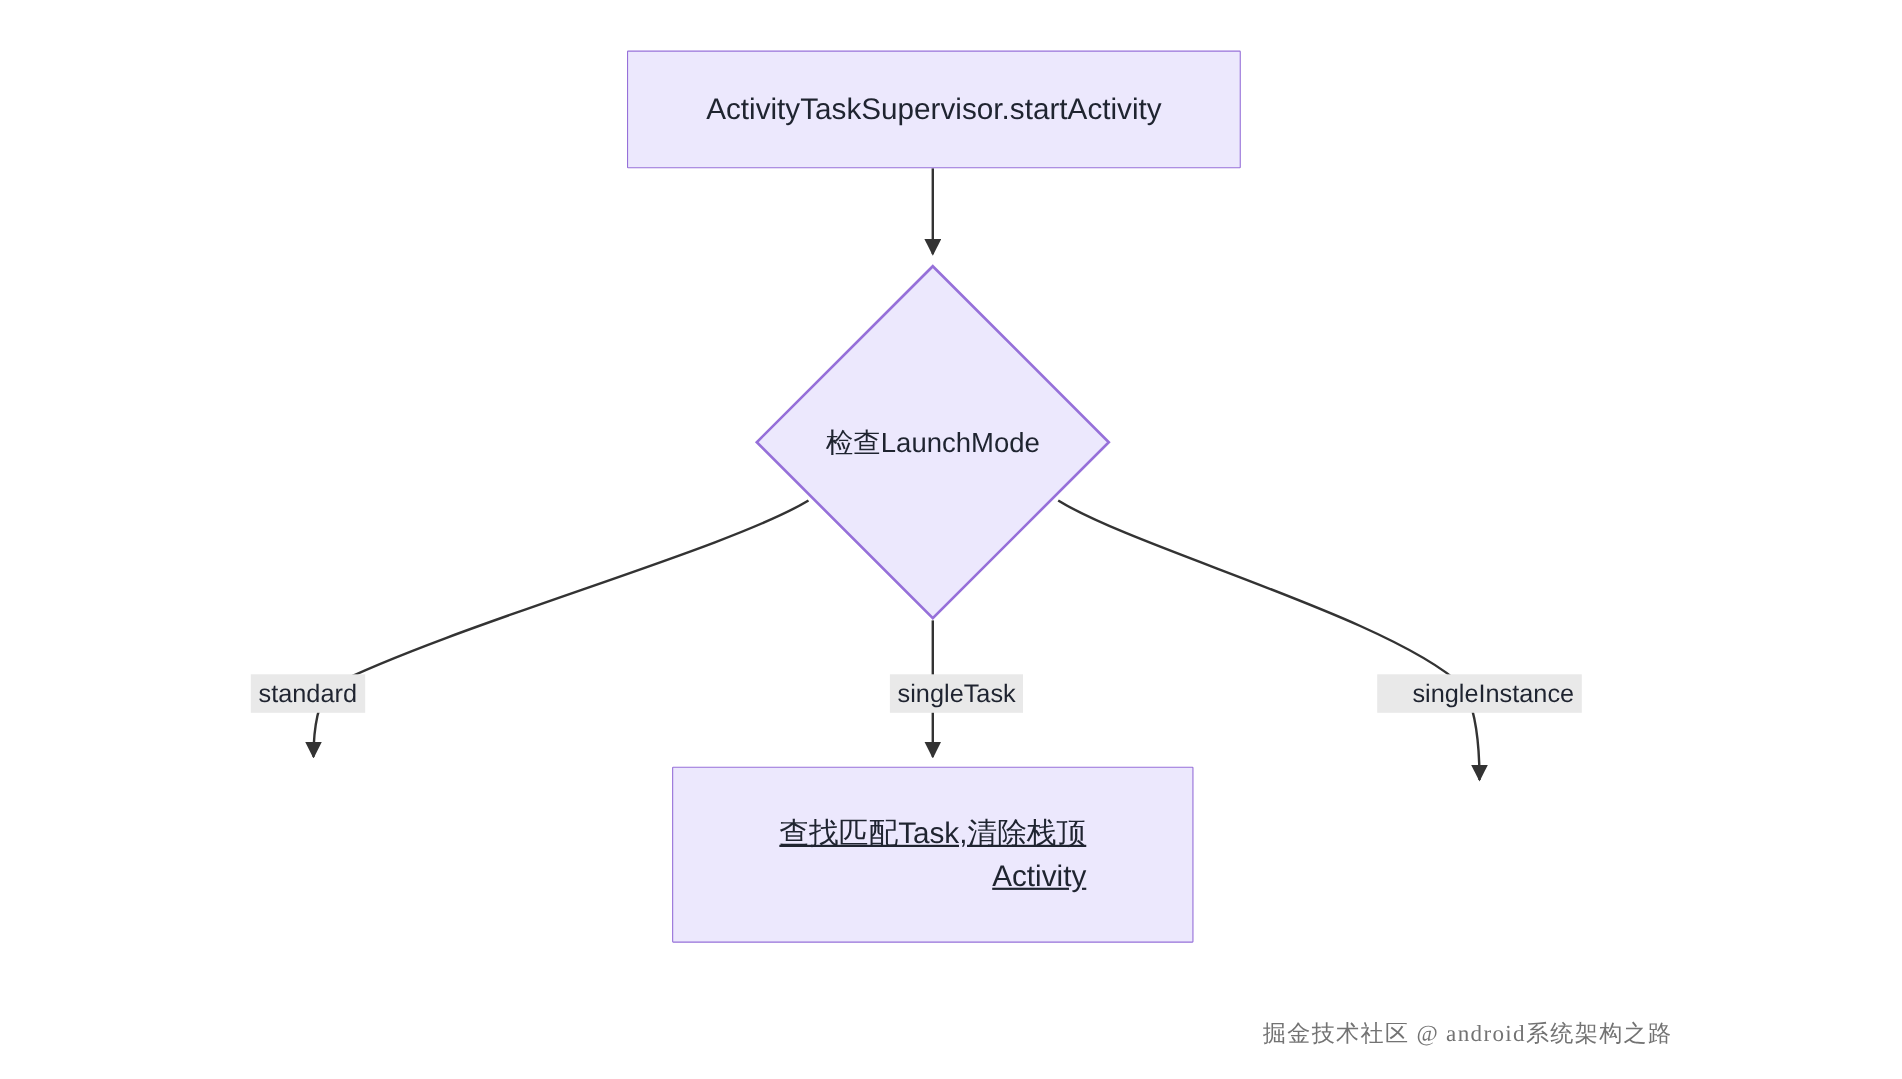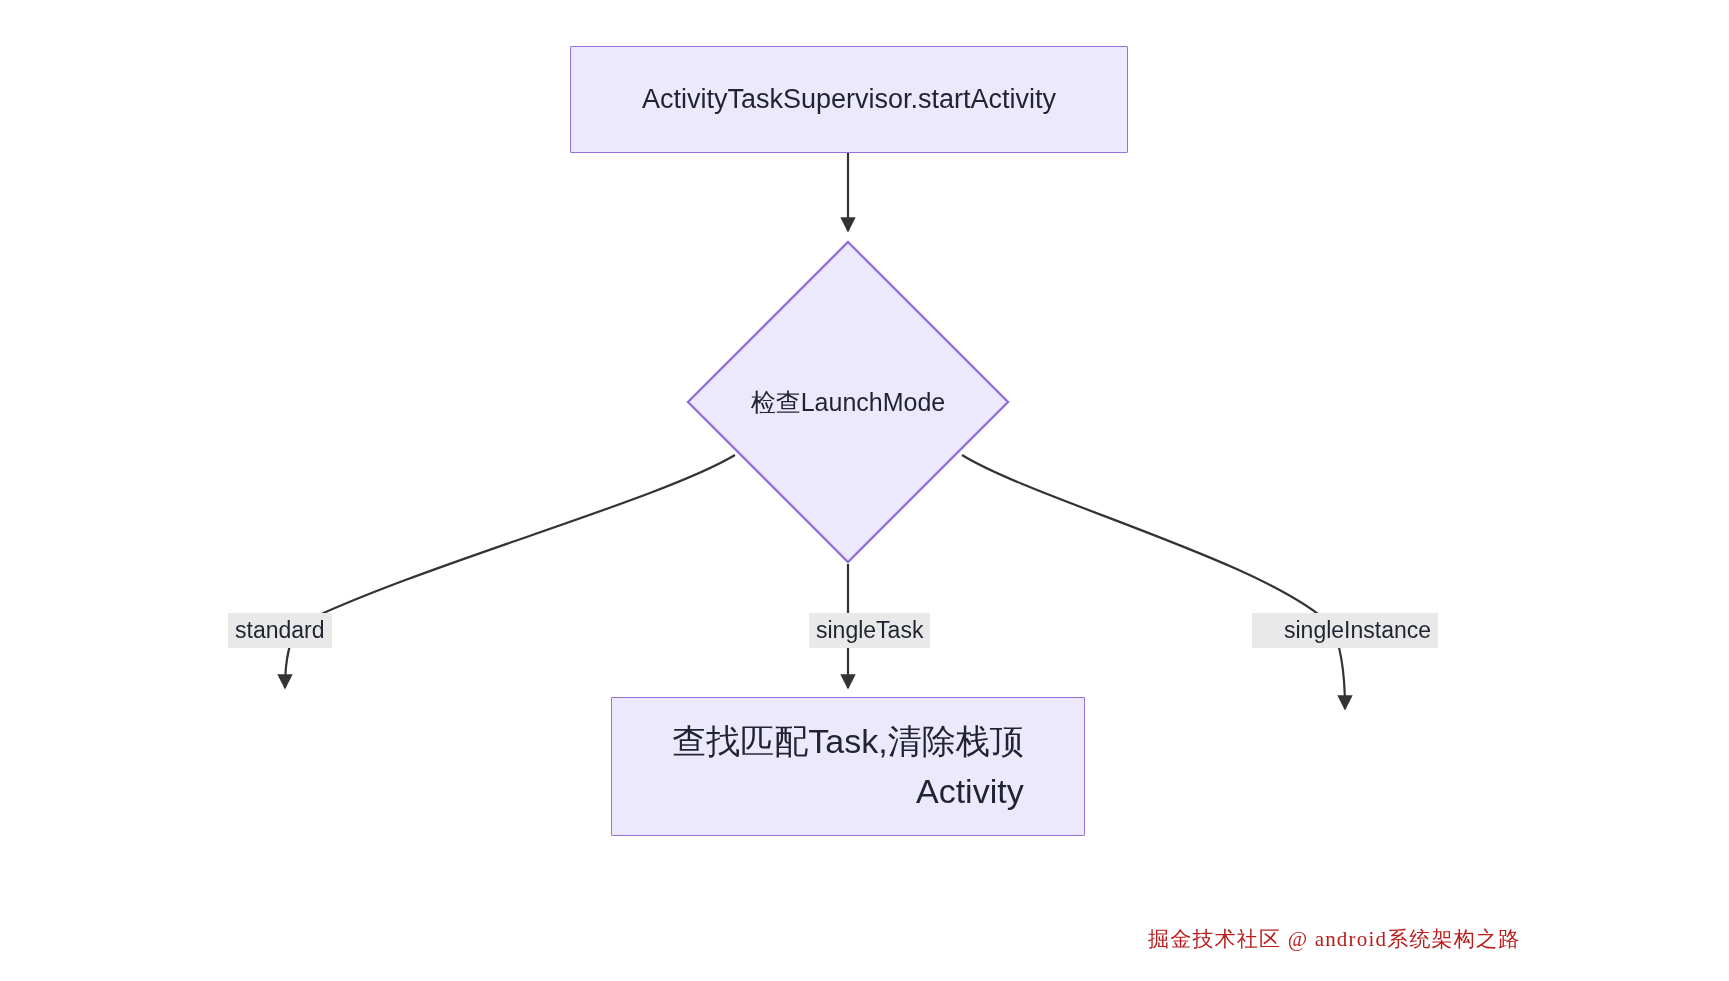--- a/index.html
+++ b/index.html
@@ -82,22 +82,23 @@
     left: 50px;
     top: 697px;
     width: 474px;
     height: 139px;
     font-size: 27px;
   }
   #node-singletask {
     left: 611px;
     top: 697px;
     width: 474px;
-    height: 139px;
-    font-size: 34px;
+    height: 160px;
+    font-size: 27px;
+    text-decoration: underline;
   }
   #node-singleinstance {
     left: 1174px;
     top: 718px;
     width: 340px;
     height: 98px;
     font-size: 27px;
   }
   .edge-label {
     position: absolute;
@@ -122,21 +123,21 @@
     left: 1252px;
     top: 613px;
     padding-left: 32px;
   }
   #watermark {
     position: absolute;
     left: 1148px;
     top: 925px;
     font-size: 21px;
     letter-spacing: 1.2px;
-    color: #b91c1c;
+    color: #737373;
     white-space: nowrap;
     font-family: "Liberation Serif", "DejaVu Serif", serif;
   }
 </style>
 </head>
 <body>
 
 <div id="canvas">
 
   <svg id="edges" viewBox="0 0 1729 981" xmlns="http://www.w3.org/2000/svg">

